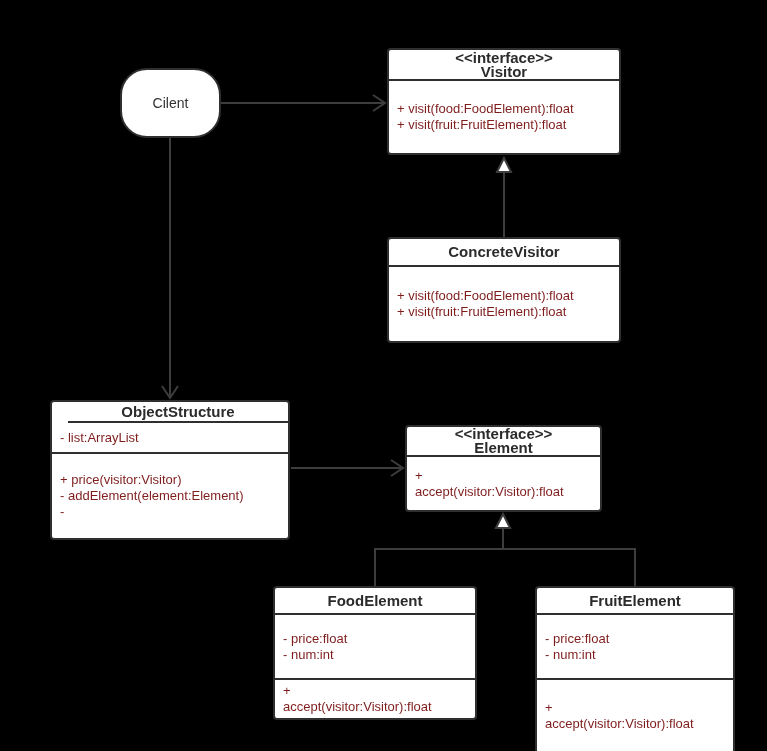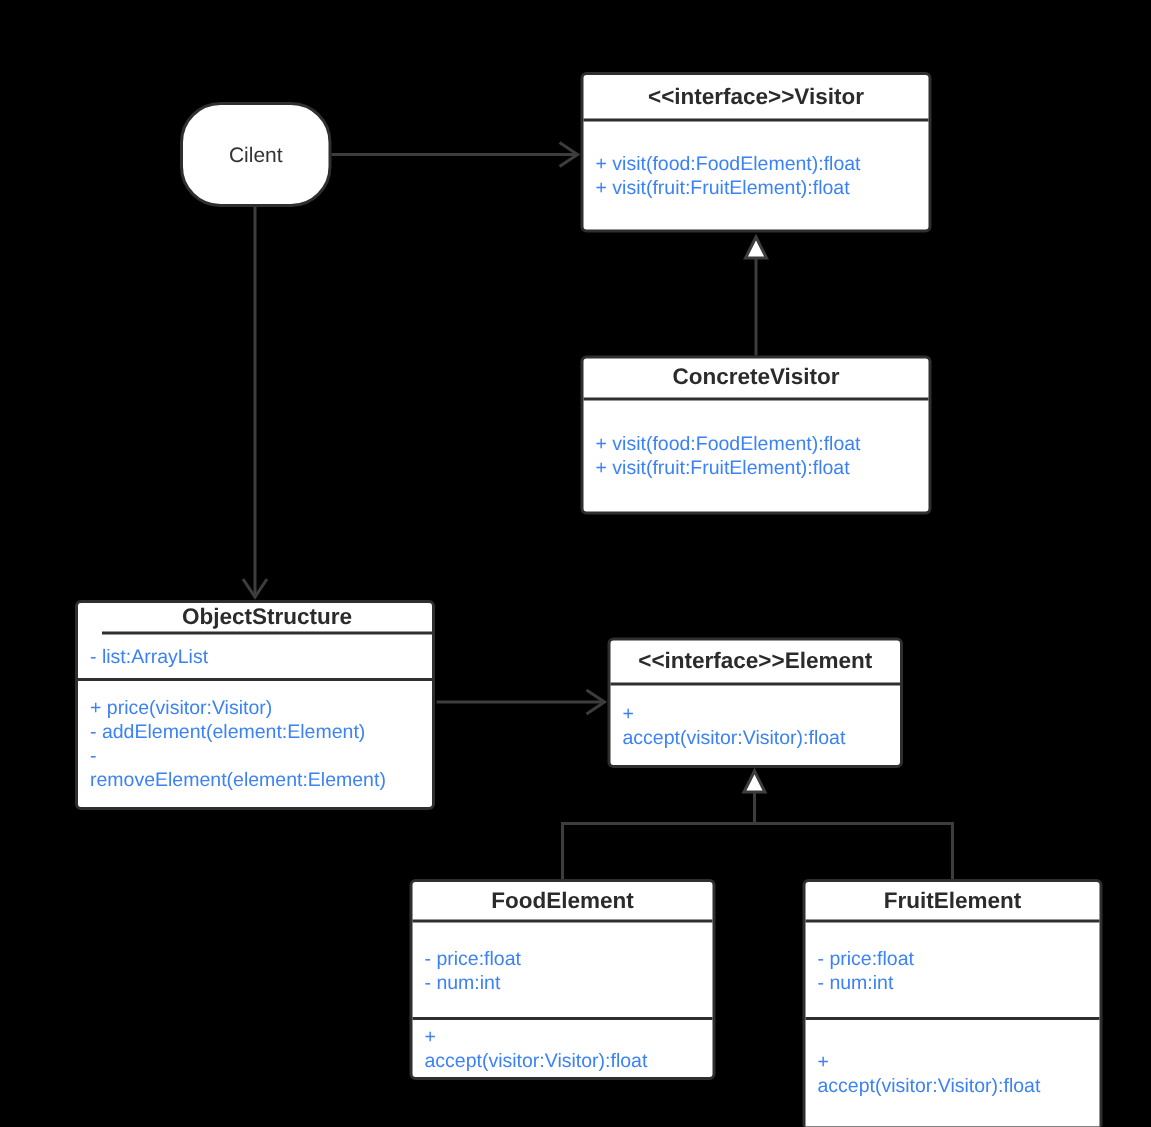--- a/index.html
+++ b/index.html
@@ -23,38 +23,38 @@
     position: absolute;
     background: #ffffff;
     border: 2px solid #2f2f2f;
     border-radius: 4px;
     color: #333333;
     display: flex;
     flex-direction: column;
   }
   .uml-header {
     display: flex;
-    flex-direction: row;
+    flex-direction: column;
     justify-content: center;
     align-items: center;
     font-weight: bold;
     font-size: 15px;
     line-height: 14px;
     color: #2b2b2b;
     border-bottom: 2px solid #2f2f2f;
     flex: 0 0 auto;
   }
   .uml-section {
     display: flex;
     flex-direction: column;
     justify-content: center;
     padding: 0 8px;
     font-size: 13px;
     line-height: 16px;
-    color: #3b82f6;
+    color: #7f1d1d;
     overflow: hidden;
   }
   .uml-attrs { border-bottom: 2px solid #2f2f2f; flex: 0 0 auto; }
   .uml-methods { flex: 1 1 auto; }
   .member-line { white-space: nowrap; }
   .simple-box {
     justify-content: center;
     align-items: center;
     font-size: 14px;
   }
@@ -123,21 +123,20 @@
     <div class="uml-header" style="height:21px;margin-left:16px;">
       <div>ObjectStructure</div>
     </div>
     <div class="uml-section uml-attrs" style="height:31px;">
         <div class="member-line">- list:ArrayList</div>
       </div>
     <div class="uml-section uml-methods">
         <div class="member-line">+ price(visitor:Visitor)</div>
         <div class="member-line">- addElement(element:Element)</div>
         <div class="member-line">-</div>
-        <div class="member-line">removeElement(element:Element)</div>
       </div>
   </div>
 
   <div class="uml-box" style="left:405px; top:425px; width:197px; height:87px;">
     <div class="uml-header" style="height:30px;">
       <div>&lt;&lt;interface&gt;&gt;</div>
       <div>Element</div>
     </div>
     <div class="uml-section uml-methods">
         <div class="member-line">+</div>

